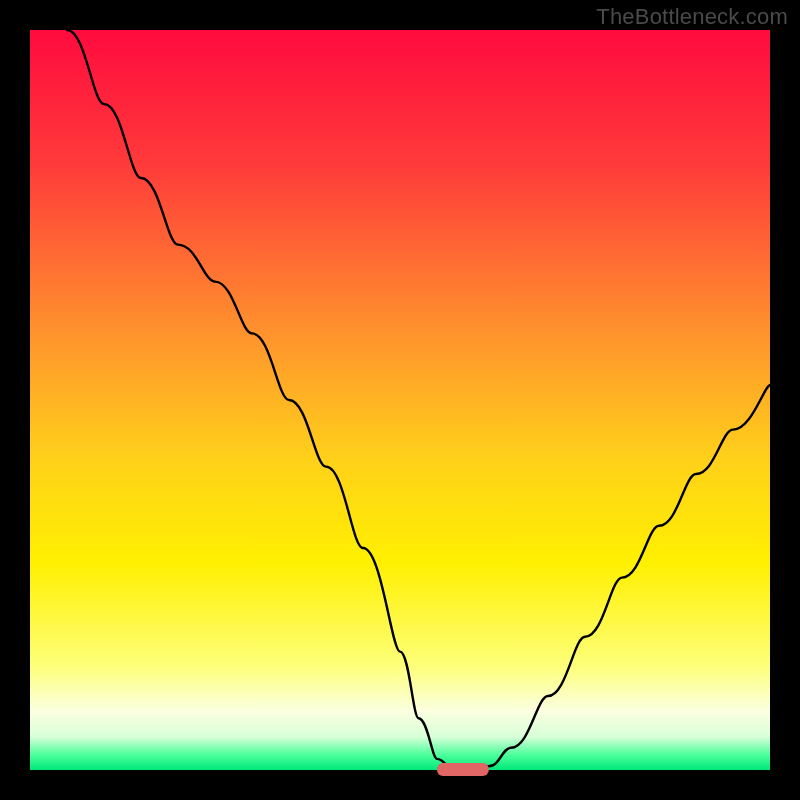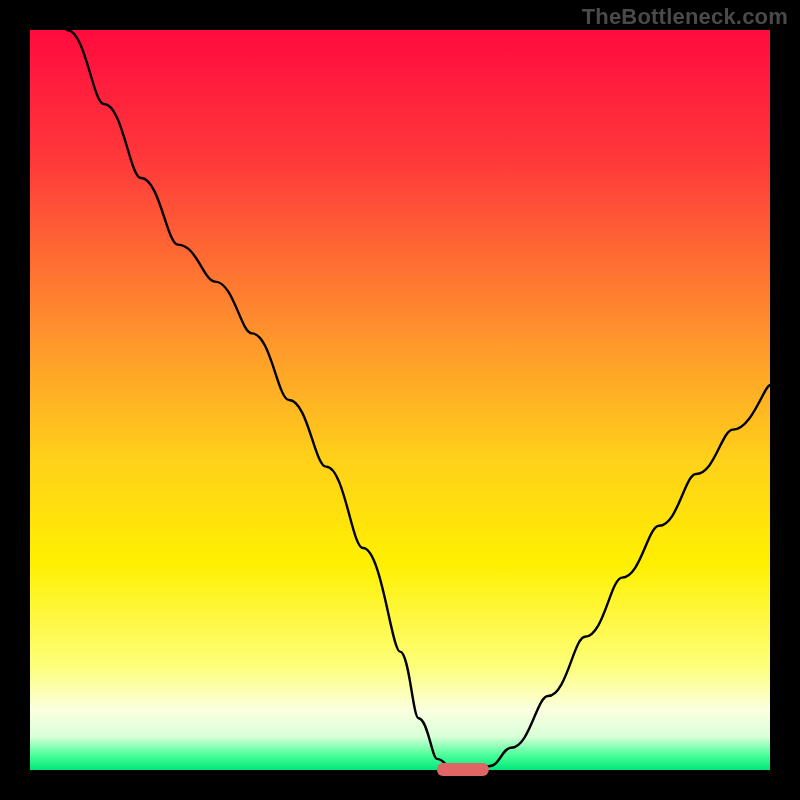--- a/index.html
+++ b/index.html
@@ -16,21 +16,21 @@
     width: 800px;
     height: 800px;
     background: #000000;
   }
   .watermark {
     position: absolute;
     top: 4px;
     right: 12px;
     color: #4a4a4a;
     font-size: 22px;
-    font-weight: 700;
+    font-weight: 400;
     letter-spacing: 0.2px;
     z-index: 5;
   }
   svg {
     position: absolute;
     top: 0;
     left: 0;
   }
 </style>
 </head>

